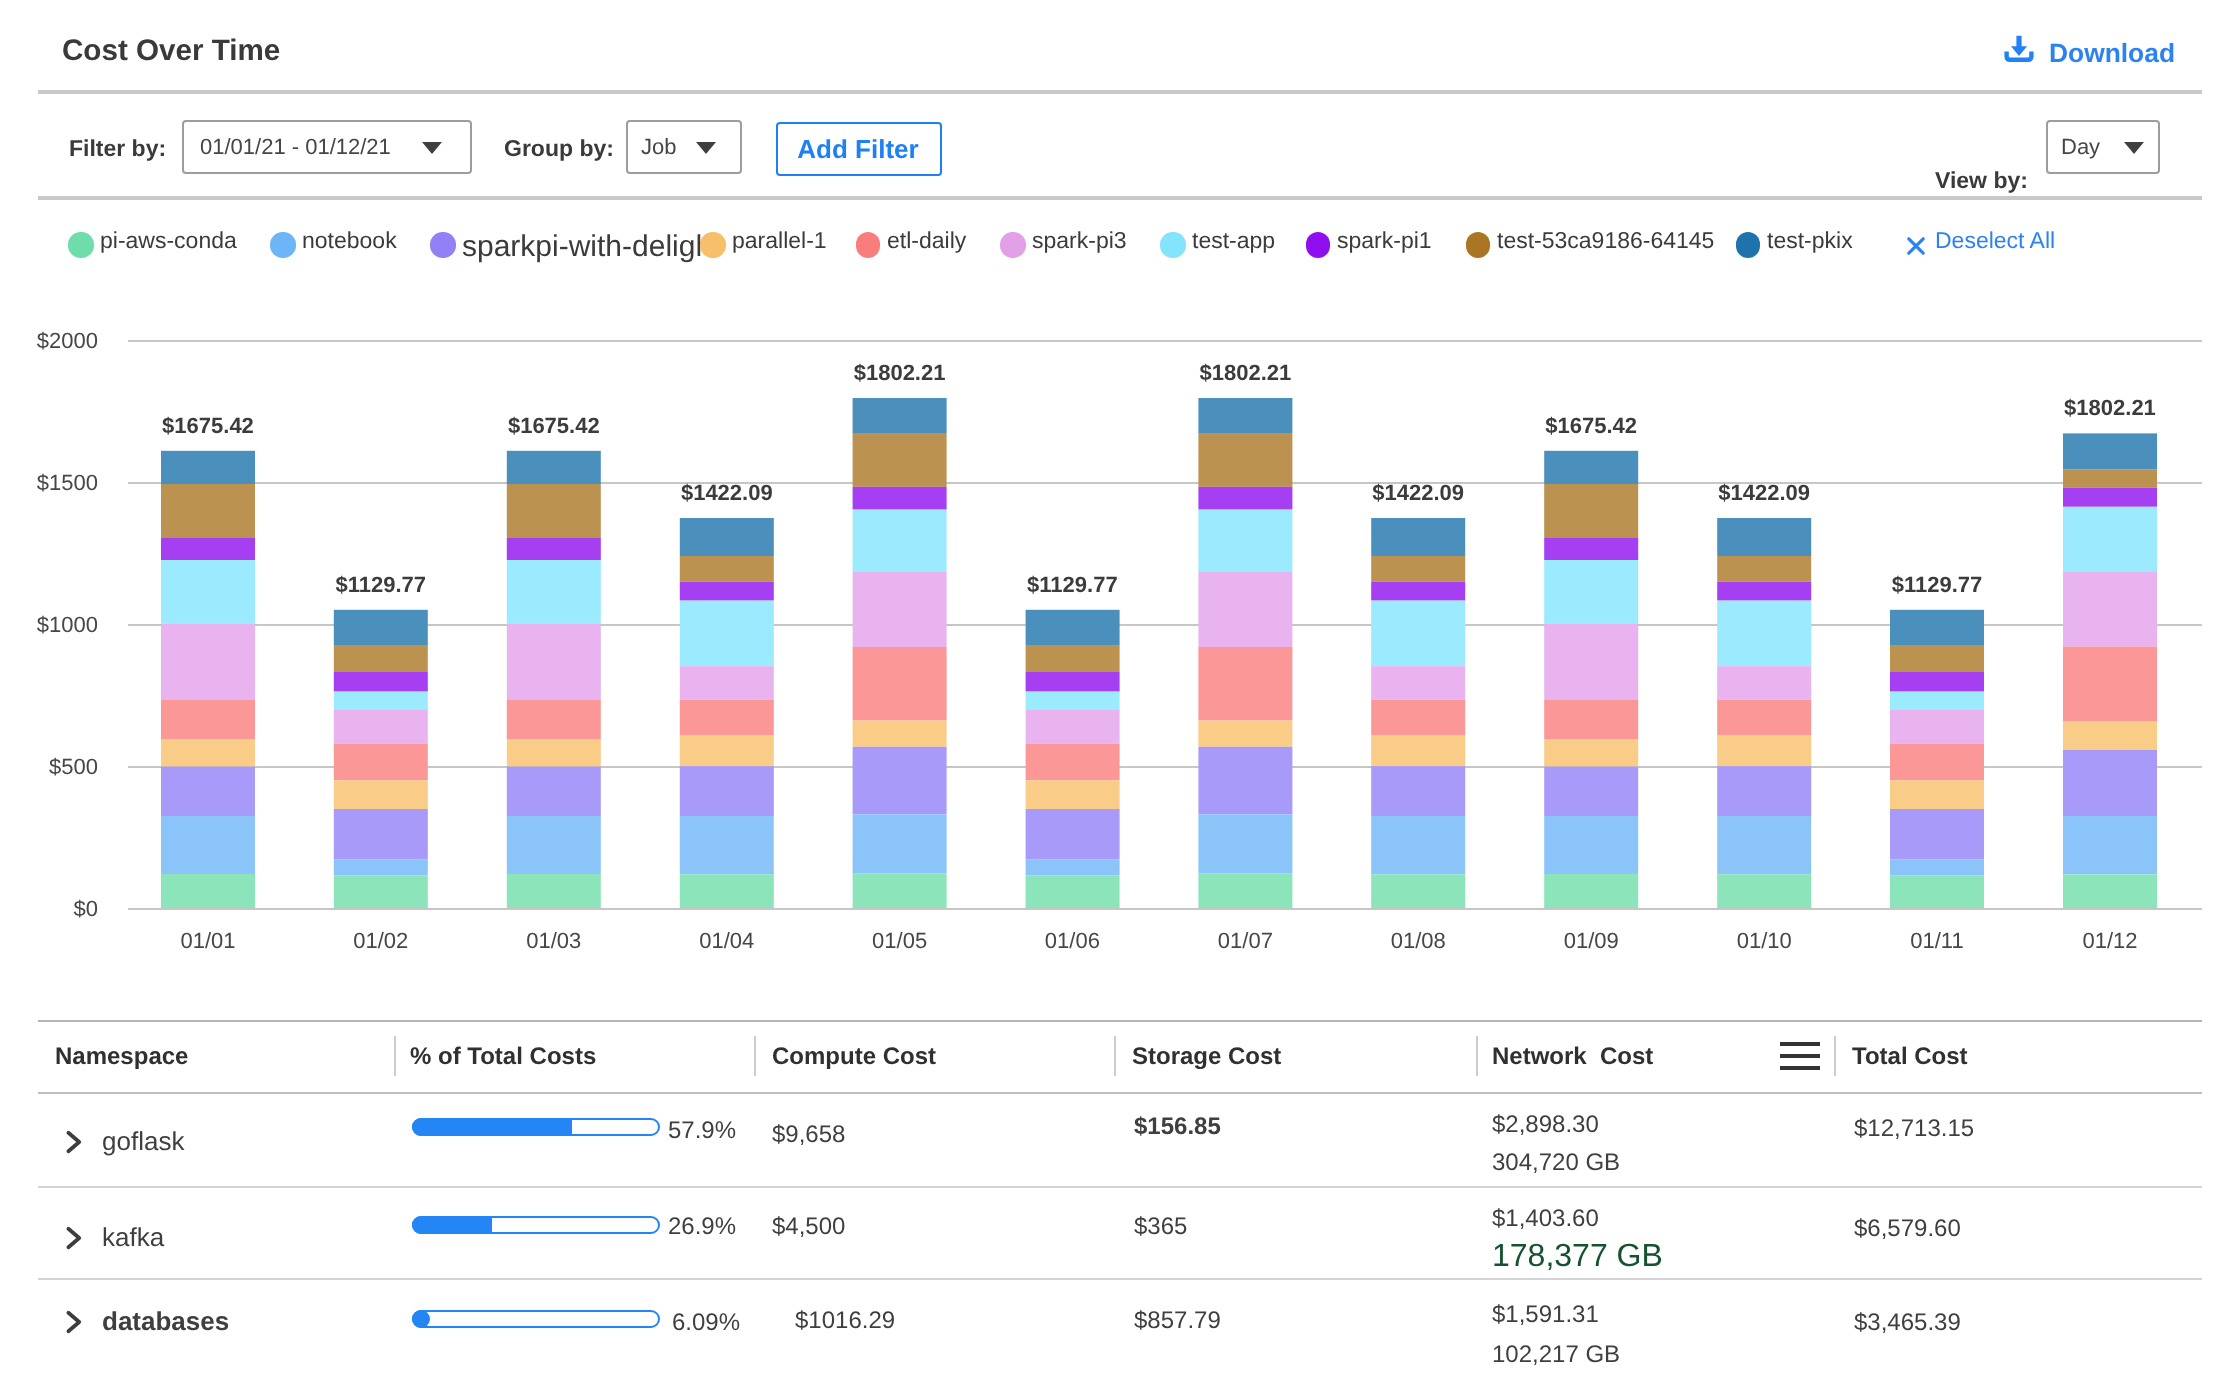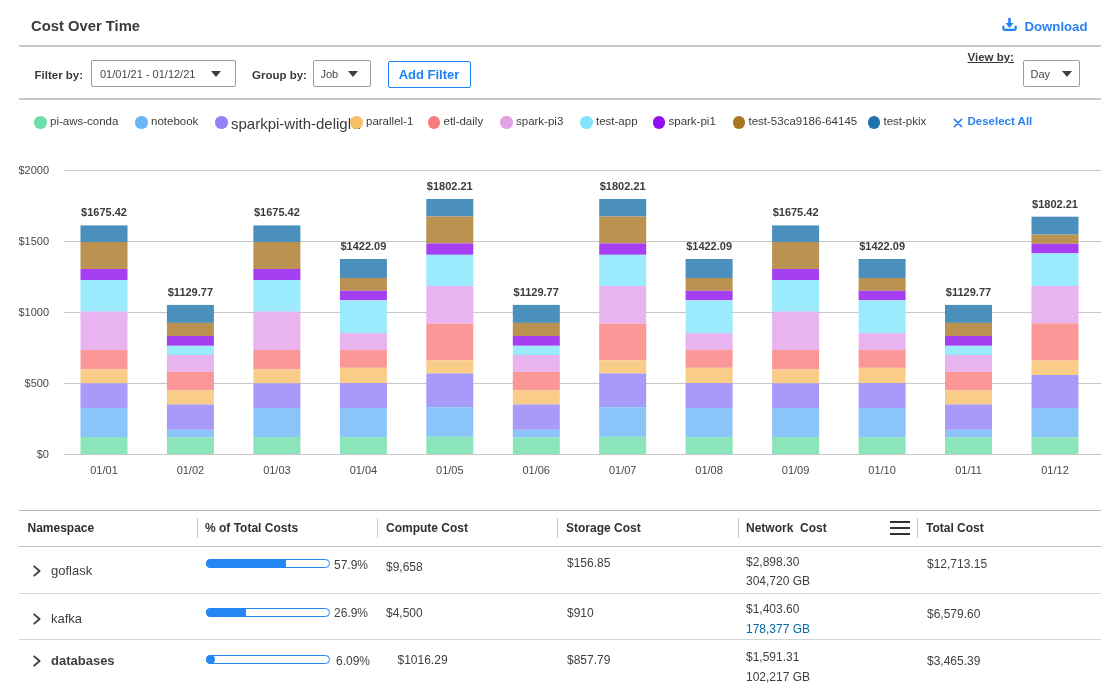--- a/index.html
+++ b/index.html
@@ -18,21 +18,21 @@
 <div style="position:absolute;left:34.5px;top:65.5px;height:18px;line-height:18px;font-size:11.5px;font-weight:bold;color:#3a3a3a;white-space:nowrap;text-align:right;">Filter by:</div>
 <div style="position:absolute;left:90.5px;top:60px;width:145.2px;height:26.5px;box-sizing:border-box;border:1px solid #9d9d9d;border-radius:2px;background:#fff"></div>
 <div style="position:absolute;left:100px;top:64.5px;height:18px;line-height:18px;font-size:11px;font-weight:normal;color:#464646;white-space:nowrap;">01/01/21 - 01/12/21</div>
 <div style="position:absolute;left:210.7px;top:71.2px;width:0;height:0;border-left:5.5px solid transparent;border-right:5.5px solid transparent;border-top:6px solid #3f3f3f"></div>
 <div style="position:absolute;left:252px;top:65.5px;height:18px;line-height:18px;font-size:11.5px;font-weight:bold;color:#3a3a3a;white-space:nowrap;">Group by:</div>
 <div style="position:absolute;left:312.5px;top:60px;width:58px;height:26.5px;box-sizing:border-box;border:1px solid #9d9d9d;border-radius:2px;background:#fff"></div>
 <div style="position:absolute;left:320.5px;top:64.5px;height:18px;line-height:18px;font-size:11px;font-weight:normal;color:#464646;white-space:nowrap;">Job</div>
 <div style="position:absolute;left:347.5px;top:71.2px;width:0;height:0;border-left:5.5px solid transparent;border-right:5.5px solid transparent;border-top:6px solid #3f3f3f"></div>
 <div style="position:absolute;left:387.5px;top:60.5px;width:83px;height:27px;box-sizing:border-box;border:1px solid #1e80f5;border-radius:2px;background:#fff"></div>
 <div style="position:absolute;left:387.5px;top:60.5px;width:83px;height:27px;line-height:27px;text-align:center;font-size:13px;font-weight:bold;color:#1e80f5">Add Filter</div>
-<div style="position:absolute;left:967.5px;top:48px;height:18px;line-height:18px;font-size:11.5px;font-weight:bold;color:#3a3a3a;white-space:nowrap;text-decoration:underline;">View by:</div>
+<div style="position:absolute;left:967.5px;top:82px;height:18px;line-height:18px;font-size:11.5px;font-weight:bold;color:#3a3a3a;white-space:nowrap;">View by:</div>
 <div style="position:absolute;left:1022.5px;top:60px;width:57.5px;height:26.5px;box-sizing:border-box;border:1px solid #9d9d9d;border-radius:2px;background:#fff"></div>
 <div style="position:absolute;left:1030.5px;top:64.5px;height:18px;line-height:18px;font-size:11px;font-weight:normal;color:#464646;white-space:nowrap;">Day</div>
 <div style="position:absolute;left:1061.5px;top:71.2px;width:0;height:0;border-left:5.5px solid transparent;border-right:5.5px solid transparent;border-top:6px solid #3f3f3f"></div>
 <div style="position:absolute;left:19px;top:98px;width:1082px;height:2px;background:#c9c9c9"></div>
 <div style="position:absolute;left:34px;top:116px;width:12.5px;height:12.5px;border-radius:50%;background:#6fdda9"></div>
 <div style="position:absolute;left:50px;top:115px;font-size:11.5px;color:#3b3b3b">pi-aws-conda</div>
 <div style="position:absolute;left:135px;top:116px;width:12.5px;height:12.5px;border-radius:50%;background:#6cb5f7"></div>
 <div style="position:absolute;left:151px;top:115px;font-size:11.5px;color:#3b3b3b">notebook</div>
 <div style="position:absolute;left:215px;top:116px;width:12.5px;height:12.5px;border-radius:50%;background:#9280f6"></div>
 <div style="position:absolute;left:231px;top:115px;font-size:15px;color:#3b3b3b">sparkpi-with-delight</div>
@@ -46,21 +46,21 @@
 <div style="position:absolute;left:596px;top:115px;font-size:11.5px;color:#3b3b3b">test-app</div>
 <div style="position:absolute;left:652.5px;top:116px;width:12.5px;height:12.5px;border-radius:50%;background:#8f0fee"></div>
 <div style="position:absolute;left:668.5px;top:115px;font-size:11.5px;color:#3b3b3b">spark-pi1</div>
 <div style="position:absolute;left:732.5px;top:116px;width:12.5px;height:12.5px;border-radius:50%;background:#aa7623"></div>
 <div style="position:absolute;left:748.5px;top:115px;font-size:11.5px;color:#3b3b3b">test-53ca9186-64145</div>
 <div style="position:absolute;left:867.5px;top:116px;width:12.5px;height:12.5px;border-radius:50%;background:#1e73ad"></div>
 <div style="position:absolute;left:883.5px;top:115px;font-size:11.5px;color:#3b3b3b">test-pkix</div>
 <svg width="10" height="10" viewBox="0 0 10 10" style="position:absolute;left:952.5px;top:117.5px">
     <path d="M1.4 1.4 L8.6 8.6 M8.6 1.4 L1.4 8.6" stroke="#2b82f0" stroke-width="1.6" stroke-linecap="round"></path>
   </svg>
-<div style="position:absolute;left:967.5px;top:115px;font-size:11.5px;font-weight:bold;color:#2b82f0">Deselect All</div>
+<div style="position:absolute;left:967.5px;top:115px;font-size:11.5px;font-weight:normal;color:#2b82f0">Deselect All</div>
 <svg width="1120" height="500" viewBox="0 0 1120 500" style="position:absolute;left:0;top:0" font-family="Liberation Sans, sans-serif">
 <line x1="64" y1="170.5" x2="1101" y2="170.5" stroke="#c6c6c6" stroke-width="1"></line>
 <line x1="64" y1="241.5" x2="1101" y2="241.5" stroke="#c6c6c6" stroke-width="1"></line>
 <line x1="64" y1="312.5" x2="1101" y2="312.5" stroke="#c6c6c6" stroke-width="1"></line>
 <line x1="64" y1="383.5" x2="1101" y2="383.5" stroke="#c6c6c6" stroke-width="1"></line>
 <line x1="64" y1="454.5" x2="1101" y2="454.5" stroke="#c6c6c6" stroke-width="1"></line>
 <text x="49" y="174.2" text-anchor="end" font-size="11" fill="#474747">$2000</text>
 <text x="49" y="245.2" text-anchor="end" font-size="11" fill="#474747">$1500</text>
 <text x="49" y="316.2" text-anchor="end" font-size="11" fill="#474747">$1000</text>
 <text x="49" y="387.2" text-anchor="end" font-size="11" fill="#474747">$500</text>
@@ -229,35 +229,35 @@
 <div style="position:absolute;left:890px;top:527px;width:20px;height:2px;background:#333333"></div>
 <div style="position:absolute;left:890px;top:533px;width:20px;height:2px;background:#333333"></div>
 <svg width="12" height="14" viewBox="0 0 12 14" style="position:absolute;left:30.5px;top:563.5px">
     <polyline points="3.2,2.4 8.6,7 3.2,11.6" fill="none" stroke="#3d3d3d" stroke-width="1.9" stroke-linecap="round" stroke-linejoin="round"></polyline>
   </svg>
 <div style="position:absolute;left:51px;top:562px;height:18px;line-height:18px;font-size:13px;font-weight:normal;color:#3f3f3f;white-space:nowrap;">goflask</div>
 <div style="position:absolute;left:205.5px;top:559.25px;width:124px;height:9px;box-sizing:border-box;border:1px solid #2485f4;border-radius:5px;background:#fff"></div>
 <div style="position:absolute;left:205.5px;top:559.25px;width:80px;height:9px;box-sizing:border-box;border-radius:5px 0 0 5px;background:#2485f4"></div>
 <div style="position:absolute;left:334px;top:556px;height:18px;line-height:18px;font-size:12px;font-weight:normal;color:#3f3f3f;white-space:nowrap;">57.9%</div>
 <div style="position:absolute;left:386px;top:558px;height:18px;line-height:18px;font-size:12px;font-weight:normal;color:#3f3f3f;white-space:nowrap;">$9,658</div>
-<div style="position:absolute;left:567px;top:554px;height:18px;line-height:18px;font-size:12px;font-weight:normal;color:#3f3f3f;white-space:nowrap;">$156.85</div>
+<div style="position:absolute;left:567px;top:554px;height:18px;line-height:18px;font-size:12px;font-weight:bold;color:#3f3f3f;white-space:nowrap;">$156.85</div>
 <div style="position:absolute;left:746px;top:552.5px;height:18px;line-height:18px;font-size:12px;font-weight:normal;color:#3f3f3f;white-space:nowrap;">$2,898.30</div>
 <div style="position:absolute;left:746px;top:571.5px;height:18px;line-height:18px;font-size:12px;font-weight:normal;color:#3f3f3f;white-space:nowrap;">304,720 GB</div>
 <div style="position:absolute;left:927px;top:554.5px;height:18px;line-height:18px;font-size:12px;font-weight:normal;color:#3f3f3f;white-space:nowrap;">$12,713.15</div>
 <svg width="12" height="14" viewBox="0 0 12 14" style="position:absolute;left:30.5px;top:611.5px">
     <polyline points="3.2,2.4 8.6,7 3.2,11.6" fill="none" stroke="#3d3d3d" stroke-width="1.9" stroke-linecap="round" stroke-linejoin="round"></polyline>
   </svg>
 <div style="position:absolute;left:51px;top:610px;height:18px;line-height:18px;font-size:13px;font-weight:normal;color:#3f3f3f;white-space:nowrap;">kafka</div>
 <div style="position:absolute;left:205.5px;top:607.5px;width:124px;height:9px;box-sizing:border-box;border:1px solid #2485f4;border-radius:5px;background:#fff"></div>
 <div style="position:absolute;left:205.5px;top:607.5px;width:40px;height:9px;box-sizing:border-box;border-radius:5px 0 0 5px;background:#2485f4"></div>
 <div style="position:absolute;left:334px;top:603.5px;height:18px;line-height:18px;font-size:12px;font-weight:normal;color:#3f3f3f;white-space:nowrap;text-align:right;">26.9%</div>
 <div style="position:absolute;left:386px;top:603.5px;height:18px;line-height:18px;font-size:12px;font-weight:normal;color:#3f3f3f;white-space:nowrap;">$4,500</div>
-<div style="position:absolute;left:567px;top:603.5px;height:18px;line-height:18px;font-size:12px;font-weight:normal;color:#3f3f3f;white-space:nowrap;">$910</div>
+<div style="position:absolute;left:567px;top:603.5px;height:18px;line-height:18px;font-size:12px;font-weight:normal;color:#3f3f3f;white-space:nowrap;">$365</div>
 <div style="position:absolute;left:746px;top:600px;height:18px;line-height:18px;font-size:12px;font-weight:normal;color:#3f3f3f;white-space:nowrap;">$1,403.60</div>
-<div style="position:absolute;left:746px;top:620px;height:18px;line-height:18px;font-size:12px;font-weight:normal;color:#0369a1;white-space:nowrap;">178,377 GB</div>
+<div style="position:absolute;left:746px;top:620px;height:18px;line-height:18px;font-size:16px;font-weight:normal;color:#14532d;white-space:nowrap;">178,377 GB</div>
 <div style="position:absolute;left:927px;top:604.5px;height:18px;line-height:18px;font-size:12px;font-weight:normal;color:#3f3f3f;white-space:nowrap;">$6,579.60</div>
 <svg width="12" height="14" viewBox="0 0 12 14" style="position:absolute;left:30.5px;top:653.5px">
     <polyline points="3.2,2.4 8.6,7 3.2,11.6" fill="none" stroke="#3d3d3d" stroke-width="1.9" stroke-linecap="round" stroke-linejoin="round"></polyline>
   </svg>
 <div style="position:absolute;left:51px;top:652px;height:18px;line-height:18px;font-size:13px;font-weight:bold;color:#3f3f3f;white-space:nowrap;">databases</div>
 <div style="position:absolute;left:205.5px;top:654.5px;width:124px;height:9px;box-sizing:border-box;border:1px solid #2485f4;border-radius:5px;background:#fff"></div>
 <div style="position:absolute;left:205.5px;top:654.5px;width:9px;height:9px;box-sizing:border-box;border-radius:5px;background:#2485f4"></div>
 <div style="position:absolute;left:336px;top:651.5px;height:18px;line-height:18px;font-size:12px;font-weight:normal;color:#3f3f3f;white-space:nowrap;">6.09%</div>
 <div style="position:absolute;left:397.5px;top:651px;height:18px;line-height:18px;font-size:12px;font-weight:normal;color:#3f3f3f;white-space:nowrap;">$1016.29</div>
 <div style="position:absolute;left:567px;top:651px;height:18px;line-height:18px;font-size:12px;font-weight:normal;color:#3f3f3f;white-space:nowrap;">$857.79</div>

